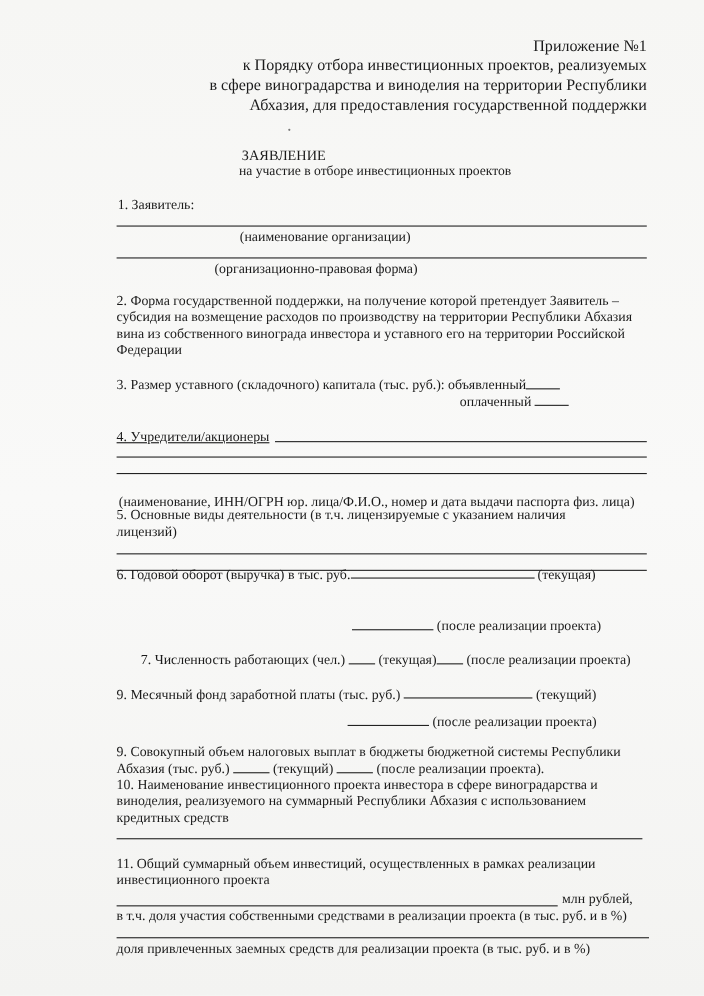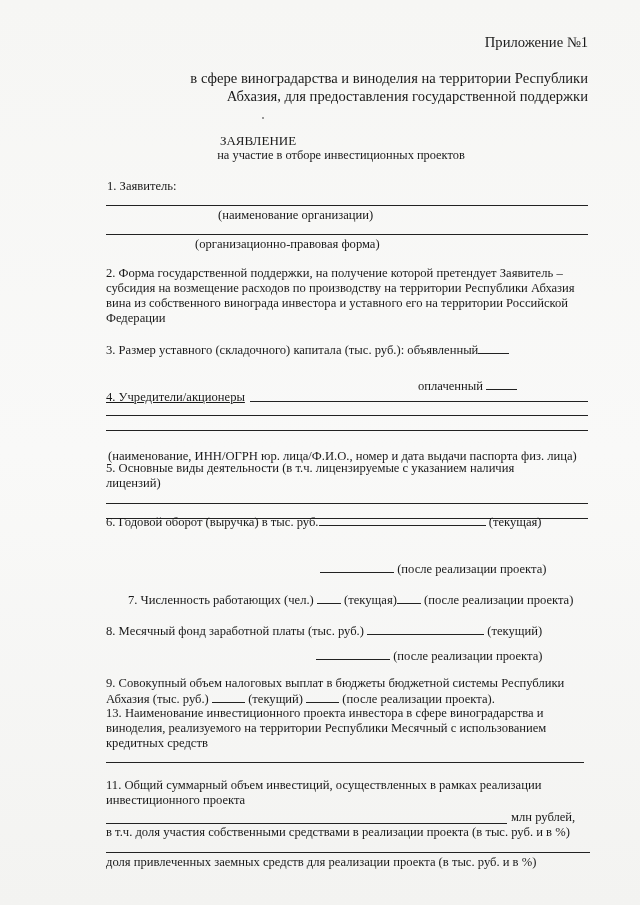--- a/index.html
+++ b/index.html
@@ -19,20 +19,21 @@
     .ul { display: inline-block; border-bottom: 1px solid #222; height: 11px; vertical-align: baseline; }
     .hdr { font-size: 14.6px; line-height: 18px; right: 52px; text-align: right; }
     .dot { position: absolute; width: 2px; height: 2px; background: #777; border-radius: 1px; }
   </style>
 </head>
 <body>
 
 <div class="page">
 
   <div class="abs hdr" style="top:33px;">Приложение №1</div>
+  <div class="abs hdr" style="top:51px;">к Порядку отбора инвестиционных проектов, реализуемых</div>
   <div class="abs hdr" style="top:69px;">в сфере виноградарства и виноделия на территории Республики</div>
   <div class="abs hdr" style="top:87px;">Абхазия, для предоставления государственной поддержки</div>
   <div class="dot" style="left:262px; top:117px;"></div>
 
   <div class="abs c" style="top:133px; left:0; width:516px; font-size:13px; box-sizing:border-box;">ЗАЯВЛЕНИЕ</div>
   <div class="abs c" style="top:148px; left:0; width:640px; font-size:12.4px; padding-left:42px; box-sizing:border-box;">на участие в отборе инвестиционных проектов</div>
 
   <div class="abs" style="top:179px; left:107px;">1. Заявитель:</div>
   <div class="line" style="top:205px; left:106px; width:482px;"></div>
   <div class="abs" style="top:190px; left:110px;"></div>
@@ -42,21 +43,21 @@
   <div class="abs" style="top:237px; left:195px;">(организационно-правовая форма)</div>
 
   <div class="abs" style="top:266px; left:106px;">2. Форма государственной поддержки, на получение которой претендует Заявитель –</div>
   <div class="abs" style="top:281px; left:106px;">субсидия на возмещение расходов по производству на территории Республики Абхазия</div>
   <div class="abs" style="top:296px; left:106px;">вина из собственного винограда инвестора и уставного его на территории Российской</div>
   <div class="abs" style="top:311px; left:106px;">Федерации</div>
 
   <div class="abs" style="top:342px; left:106px;">
     <span>3. Размер уставного (складочного) капитала (тыс. руб.): объявленный</span><span class="ul" style="width:31px;"></span>
   </div>
-  <div class="abs" style="top:357px; left:418px;margin-top:21px;">
+  <div class="abs" style="top:357px; left:418px;">
     <span>оплаченный</span>&nbsp;<span class="ul" style="width:31px;"></span>
   </div>
 
   <div class="abs" style="top:390px; left:106px;text-decoration:underline;">4. Учредители/акционеры</div>
   <div class="line" style="top:401px; left:250px; width:338px;"></div>
   <div class="line" style="top:415px; left:106px; width:482px;"></div>
   <div class="line" style="top:430px; left:106px; width:482px;"></div>
   <div class="abs" style="top:449px; left:108px;">(наименование, ИНН/ОГРН юр. лица/Ф.И.О., номер и дата выдачи паспорта физ. лица)</div>
 
   <div class="abs" style="top:461px; left:106px;">5. Основные виды деятельности (в т.ч. лицензируемые с указанием наличия</div>
@@ -69,33 +70,33 @@
   </div>
   <div class="abs" style="top:561px; left:320px;">
     <span class="ul" style="width:74px;"></span>&nbsp;<span>(после реализации проекта)</span>
   </div>
 
   <div class="abs" style="top:592px; left:106px;margin-left:22px;">
     <span>7. Численность работающих (чел.)</span>&nbsp;<span class="ul" style="width:24px;"></span>&nbsp;<span>(текущая)</span><span class="ul" style="width:24px;"></span>&nbsp;<span>(после реализации проекта)</span>
   </div>
 
   <div class="abs" style="top:623px; left:106px;">
-    <span>8. Месячный фонд заработной платы (тыс. руб.)</span>&nbsp;<span class="ul" style="width:117px;"></span>&nbsp;<span>(текущий)</span>
+    <span>9. Месячный фонд заработной платы (тыс. руб.)</span>&nbsp;<span class="ul" style="width:117px;"></span>&nbsp;<span>(текущий)</span>
   </div>
   <div class="abs" style="top:648px; left:316px;">
     <span class="ul" style="width:74px;"></span>&nbsp;<span>(после реализации проекта)</span>
   </div>
 
   <div class="abs" style="top:676px; left:106px;">9. Совокупный объем налоговых выплат в бюджеты бюджетной системы Республики</div>
   <div class="abs" style="top:691px; left:106px;">
     <span>Абхазия (тыс. руб.)</span>&nbsp;<span class="ul" style="width:33px;"></span>&nbsp;<span>(текущий)</span>&nbsp;<span class="ul" style="width:33px;"></span>&nbsp;<span>(после реализации проекта).</span>
   </div>
 
-  <div class="abs" style="top:706px; left:106px;">13. Наименование инвестиционного проекта инвестора в сфере виноградарства и</div>
-  <div class="abs" style="top:721px; left:106px;">виноделия, реализуемого на территории Республики Месячный с использованием</div>
+  <div class="abs" style="top:706px; left:106px;">10. Наименование инвестиционного проекта инвестора в сфере виноградарства и</div>
+  <div class="abs" style="top:721px; left:106px;">виноделия, реализуемого на суммарный Республики Абхазия с использованием</div>
   <div class="abs" style="top:736px; left:106px;">кредитных средств</div>
   <div class="line" style="top:762px; left:106px; width:478px;"></div>
   <div class="abs" style="top:747px; left:110px;"></div>
 
   <div class="abs" style="top:778px; left:106px;">11. Общий суммарный объем инвестиций, осуществленных в рамках реализации</div>
   <div class="abs" style="top:793px; left:106px;">инвестиционного проекта</div>
   <div class="line" style="top:823px; left:106px; width:401px;"></div>
   <div class="abs" style="top:808px; left:110px;"></div>
   <div class="abs" style="top:810px; left:511px;">млн рублей,</div>
   <div class="abs" style="top:825px; left:106px;">в т.ч. доля участия собственными средствами в реализации проекта (в тыс. руб. и в %)</div>

